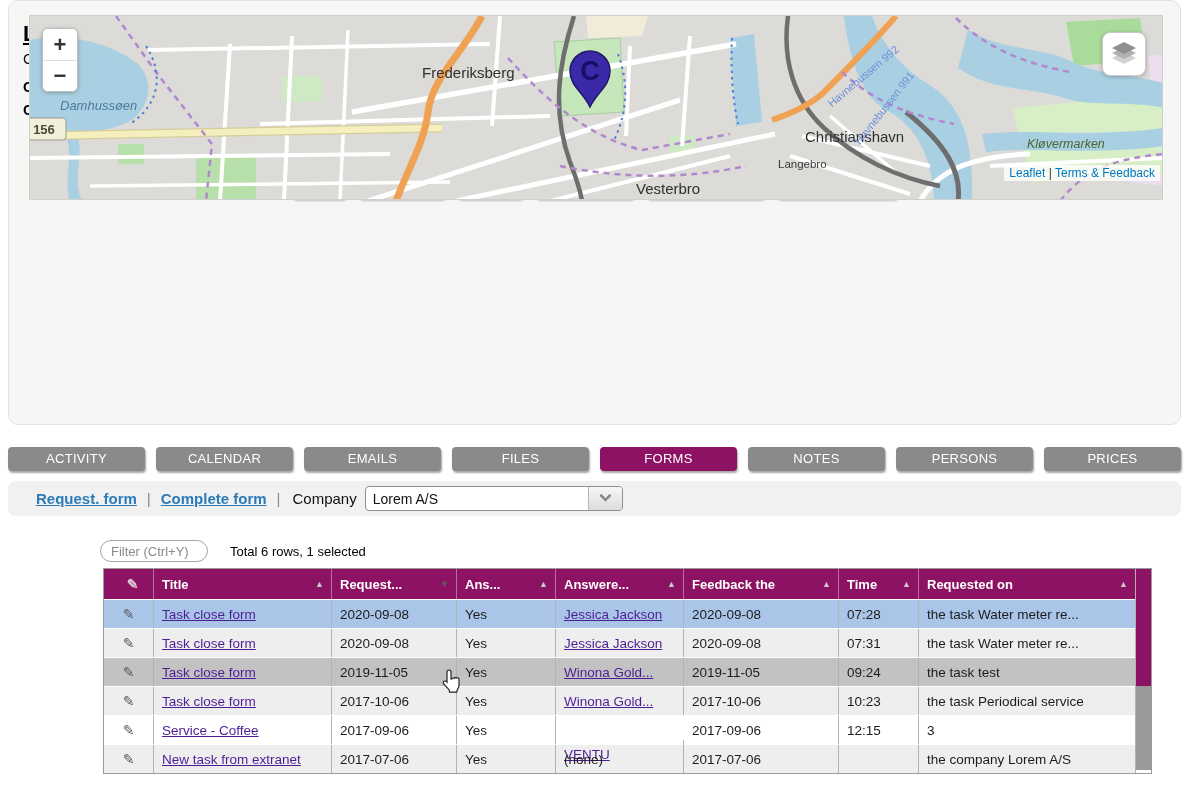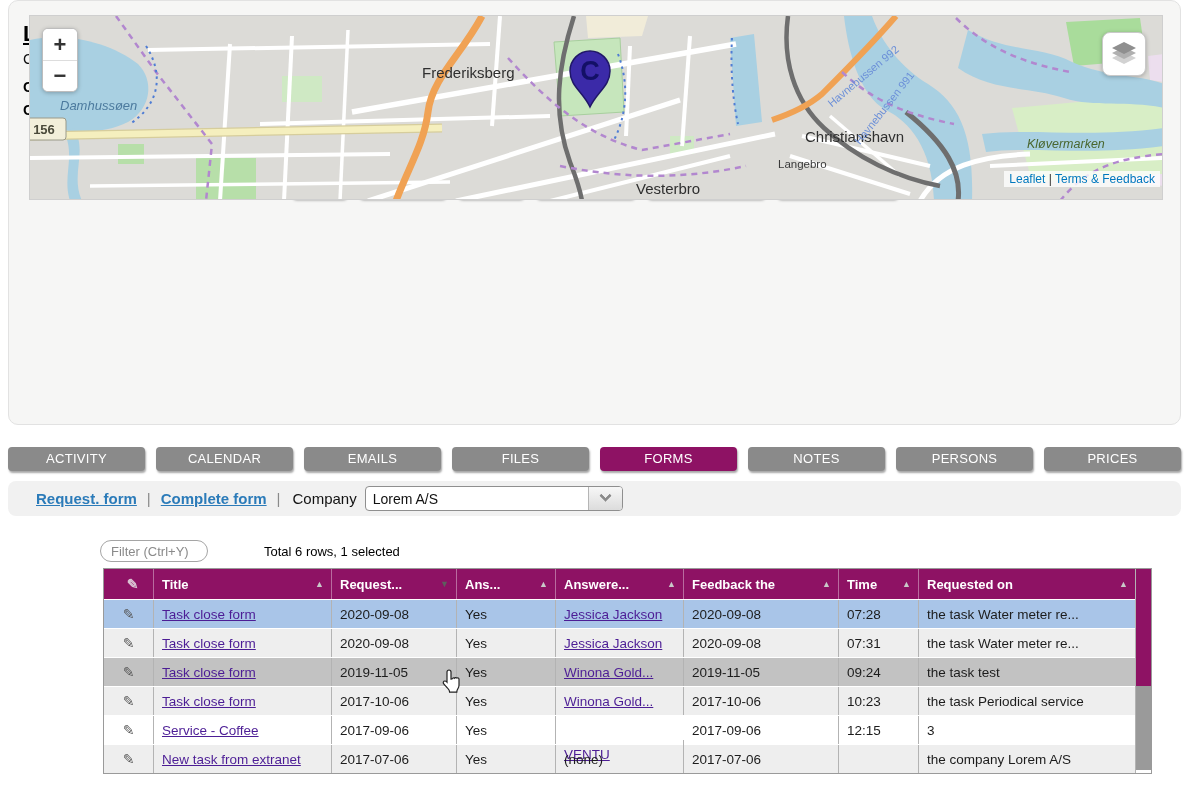--- a/index.html
+++ b/index.html
@@ -12,21 +12,21 @@
     border:1px solid #cfcfcf; overflow:hidden; background:#dcdbd7; }
   .map-wrap svg.map-art { position:absolute; left:0; top:0; }
   .zoom-ctl { position:absolute; left:12px; top:12px; width:36px; background:#fff;
     border:1px solid #bdbdbd; border-radius:6px; overflow:hidden; box-shadow:0 1px 4px rgba(0,0,0,.25); }
   .zoom-btn { display:block; width:100%; height:31px; text-align:center; font-size:22px; font-weight:bold;
     color:#333; line-height:30px; cursor:pointer; background:#fff; border:none; }
   .zoom-btn + .zoom-btn { border-top:1px solid #ddd; }
   .layers-ctl { position:absolute; right:16px; top:16px; width:44px; height:44px; background:#fff;
     border:1px solid #c9c9c9; border-radius:8px; box-shadow:0 1px 4px rgba(0,0,0,.25);
     display:flex; align-items:center; justify-content:center; }
-  .attribution { position:absolute; right:2px; bottom:12px; background:rgba(255,255,255,.78);
+  .attribution { position:absolute; right:2px; bottom:18px; background:rgba(255,255,255,.78);
     font-size:12px; padding:1px 5px; color:#333; }
   .attribution a { color:var(--leaflet-blue,#0078be); text-decoration:none; }
 
   
   .company-title { margin:20px 0 4px 14px; font-size:22px; font-weight:bold; text-decoration:underline; color:#000; }
   .company-sub { margin:0 0 8px 14px; font-size:14.5px; color:#111; }
   .info-grid { margin-left:14px; font-size:14.5px; }
   .info-row { display:flex; height:23px; align-items:center; }
   .ilabel { width:156px; font-weight:bold; color:#000; }
   .ivalue { width:228px; color:#111; }
@@ -64,21 +64,21 @@
   .select .sel-btn { width:34px; height:100%; border-left:1px solid #b5b5b5; border-radius:0 3px 3px 0;
     background:linear-gradient(#f7f7f7,#dcdcdc); display:flex; align-items:center; justify-content:center; }
   .chev { width:9px; height:9px; border-right:3px solid #8a8a8a; border-bottom:3px solid #8a8a8a;
     transform:rotate(45deg) translate(-2px,-2px); border-radius:1px; }
 
   
   .table-toolbar { position:absolute; left:0; top:538px; width:1189px; height:26px; }
   .filter-input { position:absolute; left:100px; top:2px; width:108px; height:22px; border:1px solid #a5a5a5;
     border-radius:11px; padding:1px 10px; font-size:13px; color:#666; font-family:inherit; background:#fff; outline:none; }
   .filter-input::placeholder { color:#8a8a8a; }
-  .summary { position:absolute; left:264px; top:6px; font-size:13px; color:#000; }
+  .summary { position:absolute; left:230px; top:6px; font-size:13px; color:#000; }
 
   .grid { position:absolute; left:103px; top:568px; width:1049px; border:1px solid #9a9a9a; background:#fff; }
   .g-head { display:flex; height:30px; background:var(--accent,#8e1264); }
   .hcell { height:100%; display:flex; align-items:center; padding-left:8px; color:#fff; font-size:13px;
     font-weight:bold; border-right:1px solid rgba(255,255,255,.38); position:relative; cursor:pointer; }
   .hcell .hlabel { white-space:nowrap; overflow:hidden; }
   .hcell .arrow { position:absolute; right:7px; font-size:9px; }
   .arrow.asc { color:#c9c9c9; }
   .arrow.desc { color:#5e5e5e; }
   .grow { display:flex; height:29px; border-top:1px solid #fff; }

